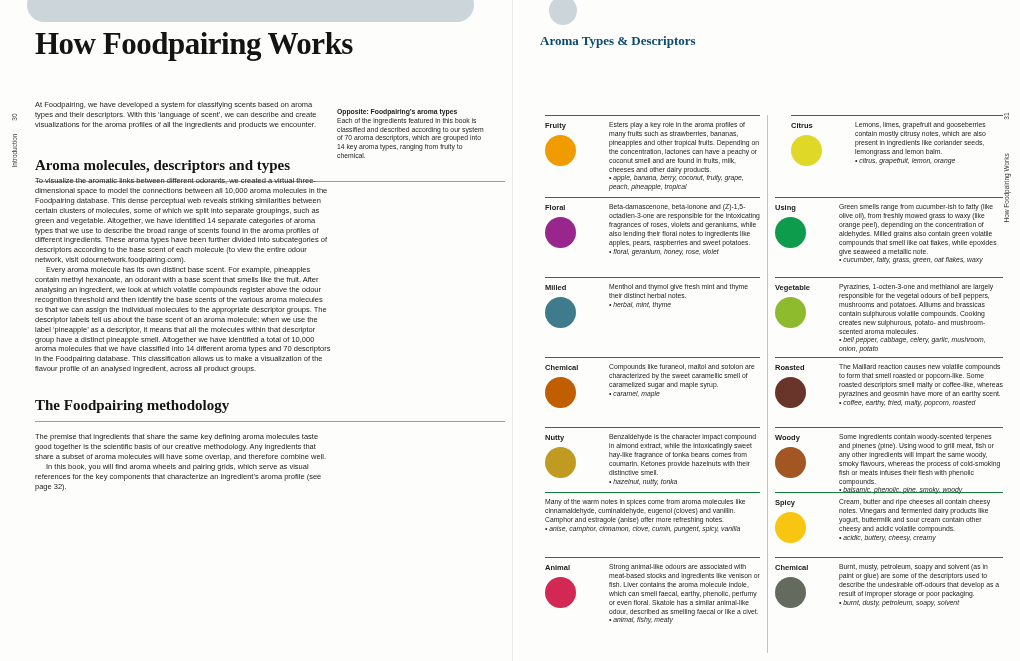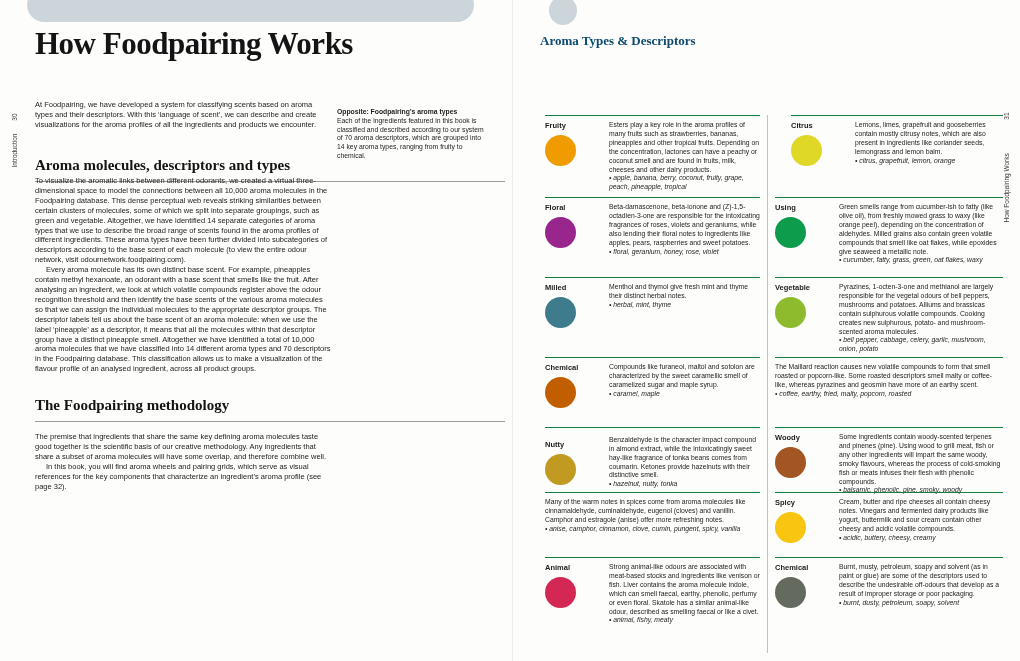--- a/index.html
+++ b/index.html
@@ -157,21 +157,21 @@
     <div class="aroma-left">
       <div class="aroma-label">Chemical</div>
       <div class="aroma-dot" style="background: rgb(193, 95, 0);"></div>
     </div>
     <div class="aroma-desc">
       <p class="aroma-text">Compounds like furaneol, maltol and sotolon are characterized by the sweet caramellic smell of caramelized sugar and maple syrup.</p>
       <p class="aroma-descriptors">caramel, maple</p>
     </div>
   </div>
 
-  <div class="aroma-row" style="height: 65px; align-items: center;">
+  <div class="aroma-row" style="height: 65px;">
     <div class="aroma-left">
       <div class="aroma-label">Nutty</div>
       <div class="aroma-dot" style="background: rgb(193, 155, 33);"></div>
     </div>
     <div class="aroma-desc">
       <p class="aroma-text">Benzaldehyde is the character impact compound in almond extract, while the intoxicatingly sweet hay-like fragrance of tonka beans comes from coumarin. Ketones provide hazelnuts with their distinctive smell.</p>
       <p class="aroma-descriptors">hazelnut, nutty, tonka</p>
     </div>
   </div>
 
@@ -222,20 +222,24 @@
       <div class="aroma-label">Vegetable</div>
       <div class="aroma-dot" style="background: rgb(142, 186, 46);"></div>
     </div>
     <div class="aroma-desc">
       <p class="aroma-text">Pyrazines, 1-octen-3-one and methianol are largely responsible for the vegetal odours of bell peppers, mushrooms and potatoes. Alliums and brassicas contain sulphurous volatile compounds. Cooking creates new sulphurous, potato- and mushroom-scented aroma molecules.</p>
       <p class="aroma-descriptors">bell pepper, cabbage, celery, garlic, mushroom, onion, potato</p>
     </div>
   </div>
 
   <div class="aroma-row" style="height: 70px;">
+    <div class="aroma-left">
+      <div class="aroma-label">Roasted</div>
+      <div class="aroma-dot" style="background: rgb(105, 52, 41);"></div>
+    </div>
     <div class="aroma-desc">
       <p class="aroma-text">The Maillard reaction causes new volatile compounds to form that smell roasted or popcorn-like. Some roasted descriptors smell malty or coffee-like, whereas pyrazines and geosmin have more of an earthy scent.</p>
       <p class="aroma-descriptors">coffee, earthy, fried, malty, popcorn, roasted</p>
     </div>
   </div>
 
   <div class="aroma-row" style="height: 65px;">
     <div class="aroma-left">
       <div class="aroma-label">Woody</div>
       <div class="aroma-dot" style="background: rgb(163, 85, 35);"></div>

